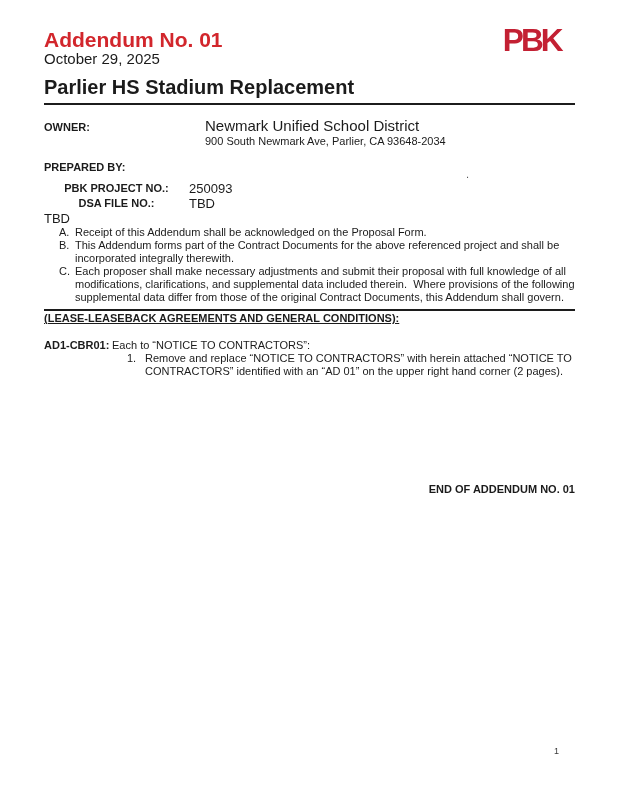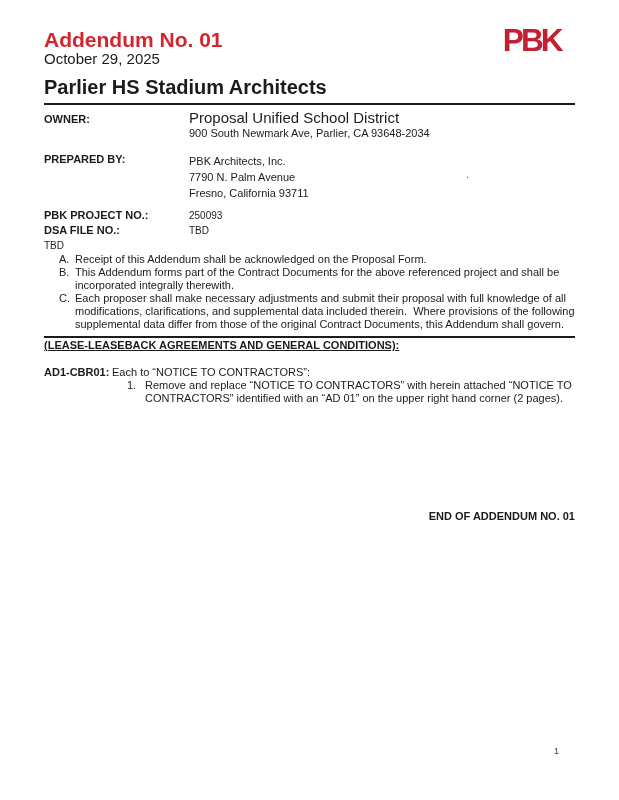--- a/index.html
+++ b/index.html
@@ -29,31 +29,31 @@
     transform: scaleX(1.02);
     transform-origin: right top;
   }
   .project-title { font-size: 20px; font-weight: bold; line-height: 22px; margin-top: 11px; }
   .rule { height: 2px; background: #1c1c1c; }
   .rule1 { margin-top: 5px; }
   .rule2 { margin-top: 5px; }
 
   .info-row { display: flex; }
   .label-col { flex: 0 0 145px; width: 145px; font-weight: bold; font-size: 11px; line-height: 13px; }
-  .owner-row { margin-top: 4px; }
+  .owner-row { margin-top: 12px; gap: 16px; }
   .owner-label { padding-top: 4px; }
   .owner-name { font-size: 15px; line-height: 17px; }
   .owner-address { font-size: 11px; line-height: 13px; margin-top: 1px; }
   .prepared-row { margin-top: 13px; }
   .prepared-lines .addr-line { font-size: 11px; line-height: 16px; }
 
   .numbers { margin-top: 7px; }
-  .num-row { display: flex; font-size: 11px; line-height: 15px; }
+  .num-row { display: flex; font-size: 11px; line-height: 15px; text-align: center; }
   .num-row .label-col { line-height: 15px; }
-  .num-value { font-size: 10px; line-height: 15px; }
+  .num-value { font-size: 13px; line-height: 15px; }
 
   .notice-heading { margin-top: 10px; font-weight: bold; font-size: 11px; line-height: 13px; }
   .notice-list { font-size: 11px; line-height: 13px; }
   .notice-item { display: flex; }
   .marker { flex: 0 0 16px; width: 16px; margin-left: 15px; }
   .item-text { flex: 1; }
 
   .req-heading { font-weight: bold; font-size: 11px; line-height: 14px; text-decoration: underline; }
   .req-heading.first { margin-top: 8px; }
 
@@ -73,39 +73,34 @@
 <body>
 
 <div class="page">
 
   <div class="header">
     <div class="addendum-title" style="color: rgb(210, 38, 44);">Addendum No. 01</div>
     <div class="date">October 29, 2025</div>
     <div class="logo" style="color: rgb(195, 32, 51);">PBK</div>
   </div>
 
-  <div class="project-title">Parlier HS Stadium Architects</div>
+  <div class="project-title">Parlier HS Stadium Replacement</div>
 
   <div class="rule rule1"></div>
 
   <div class="info-row owner-row">
     <div class="label-col owner-label">OWNER:</div>
     <div>
-      <div class="owner-name">Proposal Unified School District</div>
+      <div class="owner-name">Newmark Unified School District</div>
       <div class="owner-address">900 South Newmark Ave, Parlier, CA 93648-2034</div>
     </div>
   </div>
 
   <div class="info-row prepared-row">
     <div class="label-col">PREPARED BY:</div>
-    <div class="prepared-lines">
-      <div class="addr-line">PBK Architects, Inc.</div>
-      <div class="addr-line">7790 N. Palm Avenue</div>
-      <div class="addr-line">Fresno, California 93711</div>
-    </div>
   </div>
 
   <div class="stray-mark">.</div>
 
   <div class="numbers">
     <div class="num-row">
       <div class="label-col">PBK PROJECT NO.:</div>
       <div class="num-value">250093</div>
     </div>
     <div class="num-row">

